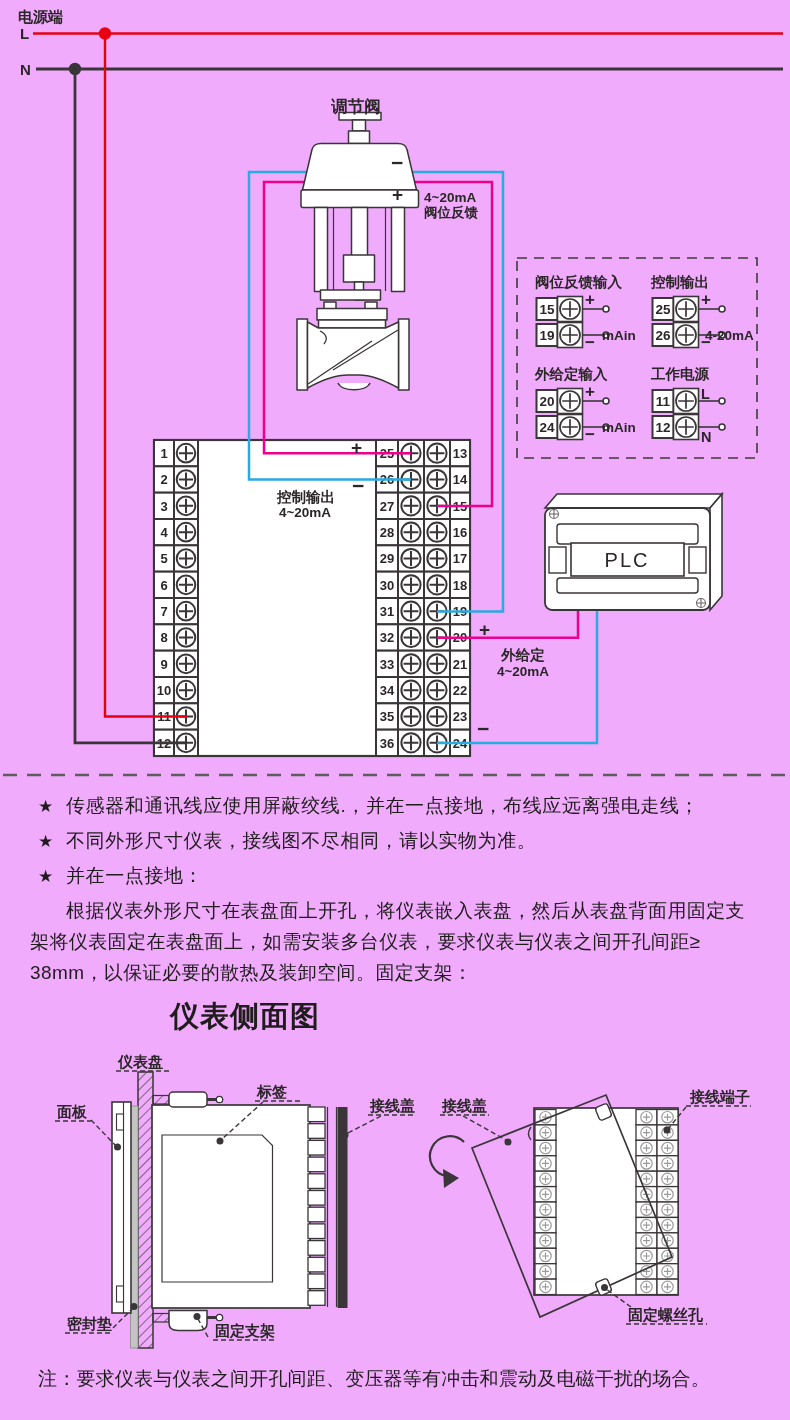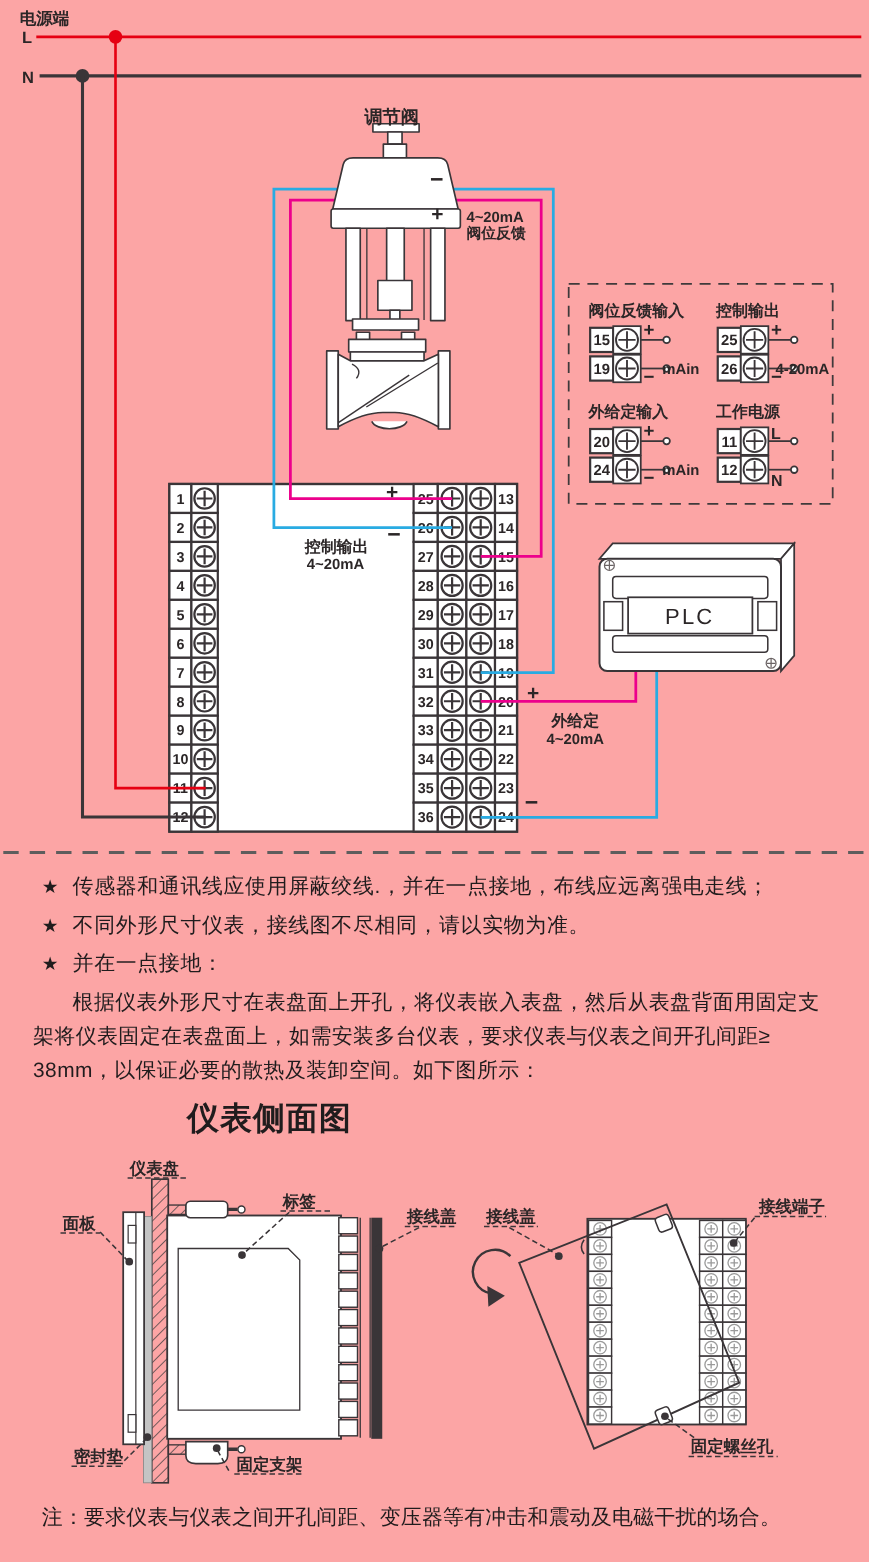--- a/index.html
+++ b/index.html
@@ -1,16 +1,16 @@
 <!DOCTYPE html>
 <html><head>
 <meta charset="utf-8">
 <style>
   html,body{margin:0;padding:0;background:#ffffff;}
-  .page{position:relative;width:790px;height:1420px;background:#fca5a5;overflow:hidden;
+  .page{position:relative;width:790px;height:1420px;background:#f0abfc;overflow:hidden;
         font-family:"Liberation Sans",sans-serif;color:#262122;}
   svg{position:absolute;left:0;top:0;}
   svg text{font-family:"Liberation Sans",sans-serif;fill:#2b2627;}
   .txt{position:absolute;white-space:nowrap;color:#201c1d;}
   .bullet{font-size:19px;font-weight:500;letter-spacing:.6px;}
   .bullet .star{display:inline-block;width:28px;font-size:17px;}
   .para{font-size:19px;font-weight:500;letter-spacing:.4px;}
   .heading{font-size:29px;font-weight:bold;font-family:"DejaVu Serif","Liberation Serif",serif;letter-spacing:1px;}
   .footnote{font-size:19px;font-weight:500;letter-spacing:.2px;}
 </style>
@@ -494,21 +494,21 @@
     <span class="star">★</span><span>不同外形尺寸仪表，接线图不尽相同，请以实物为准。</span>
   </div>
   <div class="txt bullet" style="left:38px;top:793px;">
     <span class="star">★</span><span>传感器和通讯线应使用屏蔽绞线.，并在一点接地，布线应远离强电走线；</span>
   </div>
   <div class="txt bullet" style="left:38px;top:863px;">
     <span class="star">★</span><span>并在一点接地：</span>
   </div>
   <div class="txt para" style="left:66px;top:898px;">根据仪表外形尺寸在表盘面上开孔，将仪表嵌入表盘，然后从表盘背面用固定支</div>
   <div class="txt para" style="left:30px;top:929px;">架将仪表固定在表盘面上，如需安装多台仪表，要求仪表与仪表之间开孔间距≥</div>
-  <div class="txt para" style="left:30px;top:960px;">38mm，以保证必要的散热及装卸空间。如下图所示：</div>
+  <div class="txt para" style="left:30px;top:960px;">38mm，以保证必要的散热及装卸空间。固定支架：</div>
   <div class="txt heading" style="left:170px;top:997px;">仪表侧面图</div>
 
   <svg id="isvg" width="790" height="334" viewBox="0 0 790 334" style="top:1040px;">
     <defs>
       <pattern id="hatch" width="7" height="7" patternUnits="userSpaceOnUse" patternTransform="rotate(45)">
         <line x1="0" y1="0" x2="0" y2="7" stroke="#4a4546" stroke-width="1.4"></line>
       </pattern>
     </defs>
 
     <g>

